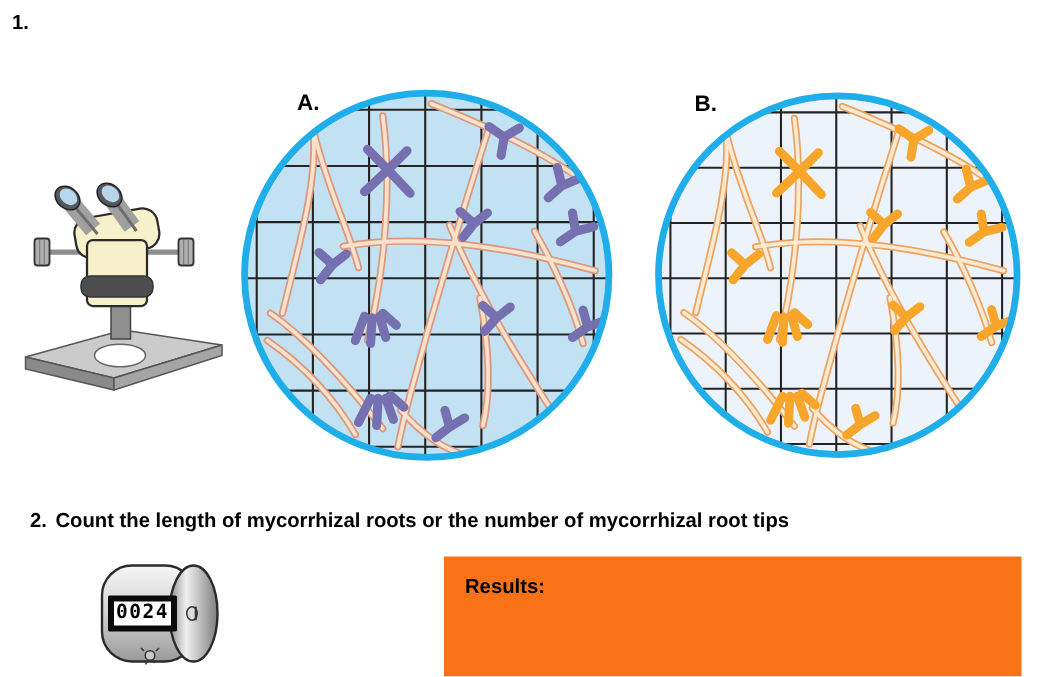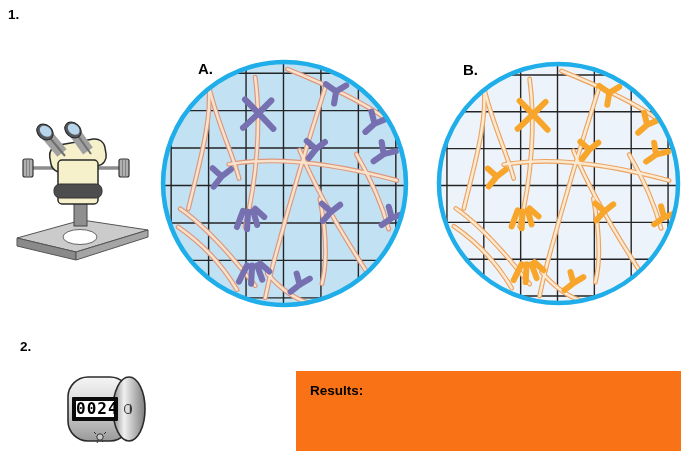--- a/index.html
+++ b/index.html
@@ -21,21 +21,21 @@
   .root-over-a{stroke:#f9e2cb;stroke-width:2.5;fill:none;stroke-linecap:round;}
   .root-under-b{stroke:#eca35f;stroke-width:4.8;fill:none;stroke-linecap:round;}
   .root-over-b{stroke:#fbe9d1;stroke-width:2.5;fill:none;stroke-linecap:round;}
   .tips-a{stroke:#7670b0;stroke-width:6;fill:none;stroke-linecap:round;stroke-linejoin:round;}
   .tips-b{stroke:#f8a62b;stroke-width:6;fill:none;stroke-linecap:round;stroke-linejoin:round;}
   .counter{position:absolute;width:92px;height:71px;}
   #counter-1{left:62px;top:374px;}
   #counter-2{left:162px;top:374px;}
   .counter-display{position:absolute;left:14px;top:27px;width:38px;height:16px;
         background:#fff;text-align:center;line-height:16px;
-        font-family:"DejaVu Sans Mono",monospace;font-weight:700;font-size:16px;letter-spacing:1px;}
+        font-family:"DejaVu Sans Mono",monospace;font-weight:700;font-size:13px;letter-spacing:1px;}
   #results-box{position:absolute;left:296px;top:371px;width:385px;height:92px;
         background:#f97316;box-sizing:border-box;padding:10px 10px 0 14px;
         font-size:13.5px;line-height:19px;display:flex;}
   #results-label{font-weight:700;margin-right:9px;flex:none;}
   .results-line{white-space:nowrap;}
 </style>
 </head>
 <body>
 
 <div id="page">
@@ -154,20 +154,21 @@
       <use href="#grid"></use>
       <use href="#roots" class="root-under-b"></use>
       <use href="#roots" class="root-over-b"></use>
       <use href="#tips" class="tips-b"></use>
     </g>
     <circle cx="125" cy="125" r="120" fill="none" stroke="#1faee9" stroke-width="4.5"></circle>
   </svg>
 
   <div id="step2" class="step-head">
     <span class="step-num">2.</span>
+    <span>Count the length of mycorrhizal roots or the number of mycorrhizal root tips</span>
   </div>
 
   <div id="counter-1" class="counter">
     <svg width="92" height="71" viewBox="0 0 92 71">
       <ellipse cx="24" cy="10" rx="13" ry="5.5" transform="rotate(-8 24 10)" fill="#e8e8e8" stroke="#555" stroke-width="1.2"></ellipse>
       <rect x="6" y="3" width="62" height="64" rx="20" fill="url(#gBody)" stroke="#2b2b2b" stroke-width="1.6"></rect>
       <ellipse cx="67" cy="35" rx="16" ry="32" fill="url(#gSide)" stroke="#2b2b2b" stroke-width="1.6"></ellipse>
       <ellipse cx="66" cy="35" rx="3.5" ry="4.5" fill="#dcdcdc" stroke="#333" stroke-width="1"></ellipse>
       <line x1="68.5" y1="30.5" x2="68.5" y2="39.5" stroke="#333" stroke-width="1.4"></line>
       <rect x="10" y="23" width="46" height="24" rx="1" fill="#0a0a0a"></rect>

